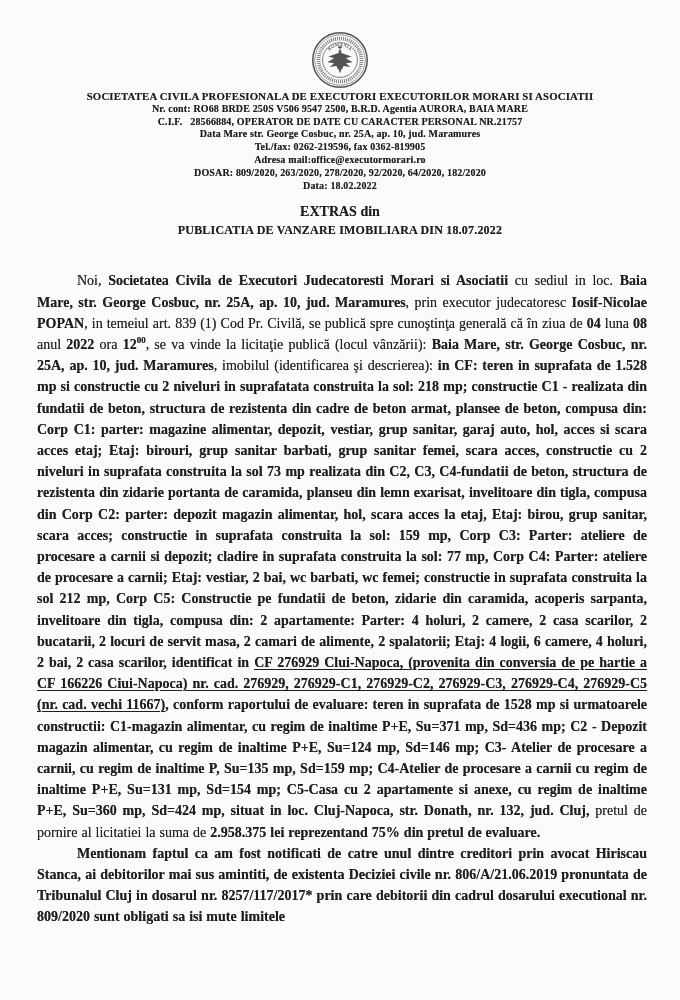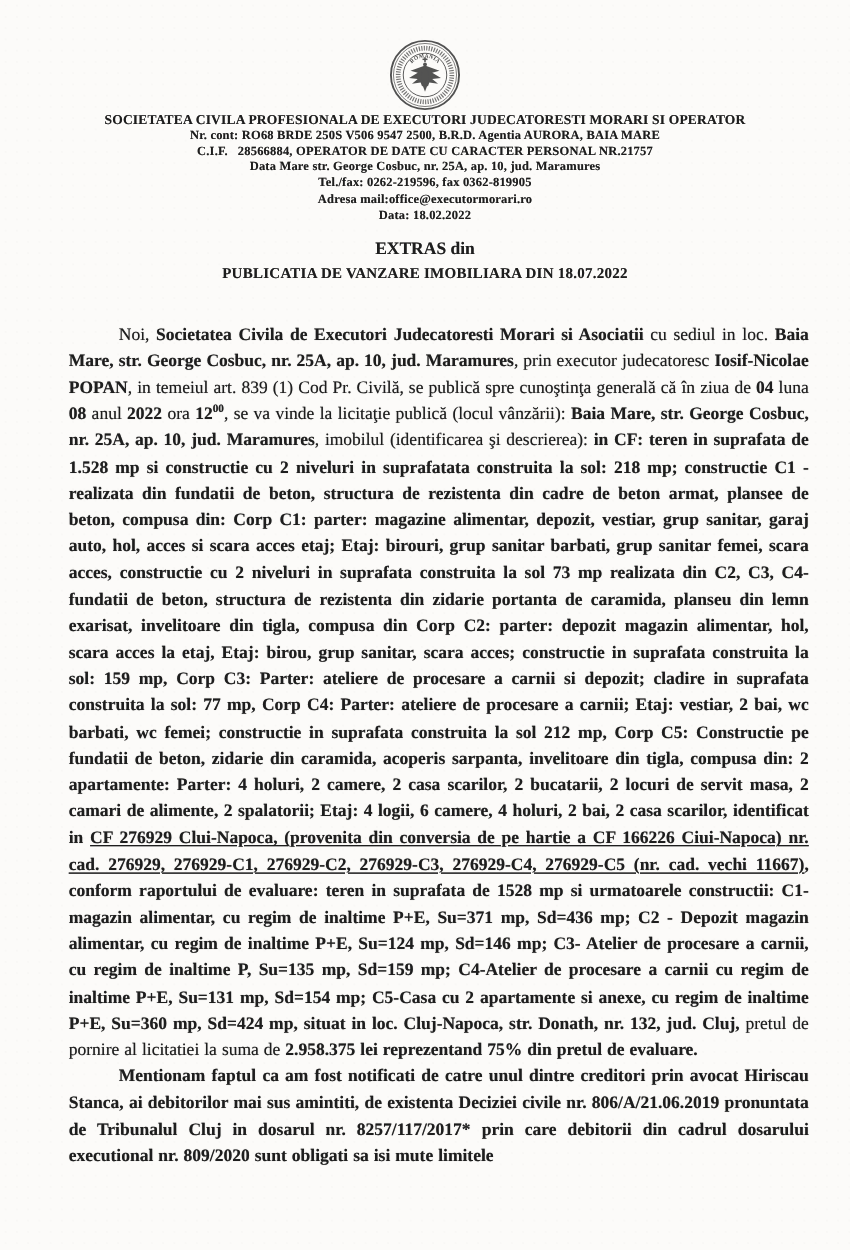--- a/index.html
+++ b/index.html
@@ -26,21 +26,21 @@
   .h-line { font-size:10px; line-height:12.8px; letter-spacing:0.15px; white-space:nowrap; }
   .h-line.big { font-size:10.8px; }
   .title-block {
     text-align:center; font-weight:bold; margin-top:11px;
     text-shadow:0 0 0.5px rgba(25,25,25,0.55);
   }
   .title-line1 { font-size:14px; line-height:17px; }
   .title-line2 { font-size:12px; line-height:20px; letter-spacing:0.2px; }
   .body-text {
     margin-top:30px;
-    padding:0 33px 0 55px;
+    padding:0 33px 0 37px;
     font-size:14px;
     line-height:21.2px;
     text-align:justify;
     text-shadow:0 0 0.55px rgba(25,25,25,0.6);
     word-spacing:0.5px;
   }
   .body-text p { text-indent:40px; }
   .seg { font-weight:400; }
   .seg.b { font-weight:700; }
   .seg.u { text-decoration:underline; text-decoration-thickness:1.2px; text-underline-offset:2px; }
@@ -66,26 +66,27 @@
         <rect x="46.6" y="27.3" width="6.8" height="2.1"></rect>
         <circle cx="50" cy="35.5" r="2.6"></circle>
         <path d="M50 37 L30 44 L40 47 L28 54 L40 55.5 L32 62 L44 60.5 L46 66 L50 62.5 L54 66 L56 60.5 L68 62 L60 55.5 L72 54 L60 47 L70 44 Z"></path>
         <ellipse cx="50" cy="52" rx="5.2" ry="10"></ellipse>
         <path d="M45.5 61 L50 73 L54.5 61 Z"></path>
       </g>
     </svg>
   </div>
 
   <div class="letterhead">
-    <div class="h-line big">SOCIETATEA CIVILA PROFESIONALA DE EXECUTORI JUDECATORESTI MORARI SI OPERATOR</div>
+    <div class="h-line big">SOCIETATEA CIVILA PROFESIONALA DE EXECUTORI EXECUTORILOR MORARI SI ASOCIATII</div>
     <div class="h-line">Nr. cont: RO68 BRDE 250S V506 9547 2500, B.R.D. Agentia AURORA, BAIA MARE</div>
     <div class="h-line">C.I.F.&nbsp;&nbsp; 28566884, OPERATOR DE DATE CU CARACTER PERSONAL NR.21757</div>
     <div class="h-line">Data Mare str. George Cosbuc, nr. 25A, ap. 10, jud. Maramures</div>
     <div class="h-line">Tel./fax: 0262-219596, fax 0362-819905</div>
     <div class="h-line">Adresa mail:office@executormorari.ro</div>
+    <div class="h-line">DOSAR: 809/2020, 263/2020, 278/2020, 92/2020, 64/2020, 182/2020</div>
     <div class="h-line">Data: 18.02.2022</div>
   </div>
 
   <div class="title-block">
     <div class="title-line1">EXTRAS din</div>
     <div class="title-line2">PUBLICATIA DE VANZARE IMOBILIARA DIN 18.07.2022</div>
   </div>
 
   <div class="body-text">
     <p><span class="seg">Noi, </span><span class="seg b">Societatea Civila de Executori Judecatoresti Morari si Asociatii</span><span class="seg"> cu sediul in loc. </span><span class="seg b">Baia Mare, str. George Cosbuc, nr. 25A, ap. 10, jud. Maramures</span><span class="seg">, prin executor judecatoresc </span><span class="seg b">Iosif-Nicolae POPAN</span><span class="seg">, in temeiul art. 839 (1) Cod Pr. Civilă, se publică spre cunoştinţa generală că în ziua de </span><span class="seg b">04</span><span class="seg"> luna </span><span class="seg b">08</span><span class="seg"> anul </span><span class="seg b">2022</span><span class="seg"> ora </span><span class="seg b">12</span><sup class="seg b">00</sup><span class="seg">, se va vinde la licitaţie publică (locul vânzării): </span><span class="seg b">Baia Mare, str. George Cosbuc, nr. 25A, ap. 10, jud. Maramures</span><span class="seg">, imobilul (identificarea şi descrierea): </span><span class="seg b">in CF: teren in suprafata de 1.528 mp si constructie cu 2 niveluri in suprafatata construita la sol: 218 mp; constructie C1 - realizata din fundatii de beton, structura de rezistenta din cadre de beton armat, plansee de beton, compusa din: Corp C1: parter: magazine alimentar, depozit, vestiar, grup sanitar, garaj auto, hol, acces si scara acces etaj; Etaj: birouri, grup sanitar barbati, grup sanitar femei, scara acces, constructie cu 2 niveluri in suprafata construita la sol 73 mp realizata din C2, C3, C4-fundatii de beton, structura de rezistenta din zidarie portanta de caramida, planseu din lemn exarisat, invelitoare din tigla, compusa din Corp C2: parter: depozit magazin alimentar, hol, scara acces la etaj, Etaj: birou, grup sanitar, scara acces; constructie in suprafata construita la sol: 159 mp, Corp C3: Parter: ateliere de procesare a carnii si depozit; cladire in suprafata construita la sol: 77 mp, Corp C4: Parter: ateliere de procesare a carnii; Etaj: vestiar, 2 bai, wc barbati, wc femei; constructie in suprafata construita la sol 212 mp, Corp C5: Constructie pe fundatii de beton, zidarie din caramida, acoperis sarpanta, invelitoare din tigla, compusa din: 2 apartamente: Parter: 4 holuri, 2 camere, 2 casa scarilor, 2 bucatarii, 2 locuri de servit masa, 2 camari de alimente, 2 spalatorii; Etaj: 4 logii, 6 camere, 4 holuri, 2 bai, 2 casa scarilor, identificat in </span><span class="seg b u">CF 276929 Clui-Napoca, (provenita din conversia de pe hartie a CF 166226 Ciui-Napoca) nr. cad. 276929, 276929-C1, 276929-C2, 276929-C3, 276929-C4, 276929-C5 (nr. cad. vechi 11667)</span><span class="seg b">, conform raportului de evaluare: teren in suprafata de 1528 mp si urmatoarele constructii: C1-magazin alimentar, cu regim de inaltime P+E, Su=371 mp, Sd=436 mp; C2 - Depozit magazin alimentar, cu regim de inaltime P+E, Su=124 mp, Sd=146 mp; C3- Atelier de procesare a carnii, cu regim de inaltime P, Su=135 mp, Sd=159 mp; C4-Atelier de procesare a carnii cu regim de inaltime P+E, Su=131 mp, Sd=154 mp; C5-Casa cu 2 apartamente si anexe, cu regim de inaltime P+E, Su=360 mp, Sd=424 mp, situat in loc. Cluj-Napoca, str. Donath, nr. 132, jud. Cluj, </span><span class="seg">pretul de pornire al licitatiei la suma de </span><span class="seg b">2.958.375 lei reprezentand 75% din pretul de evaluare.</span></p>

